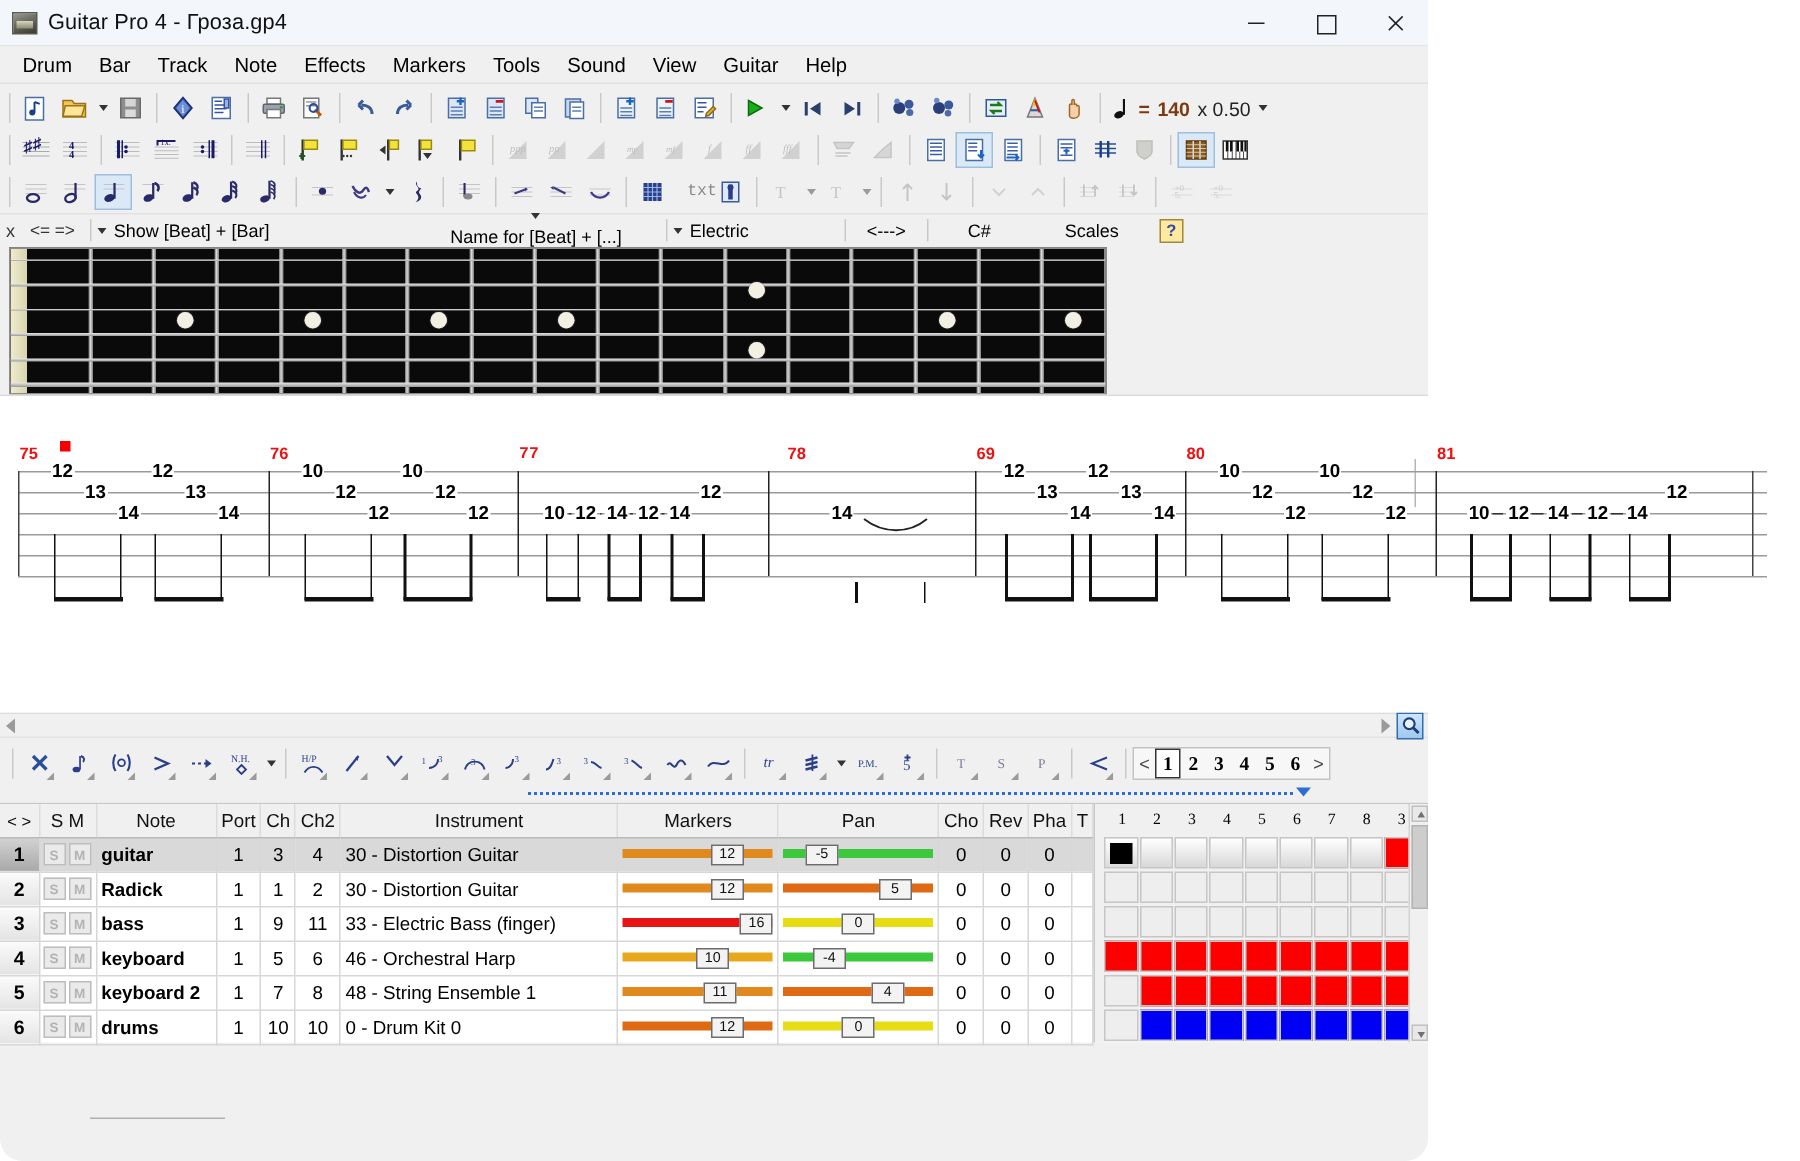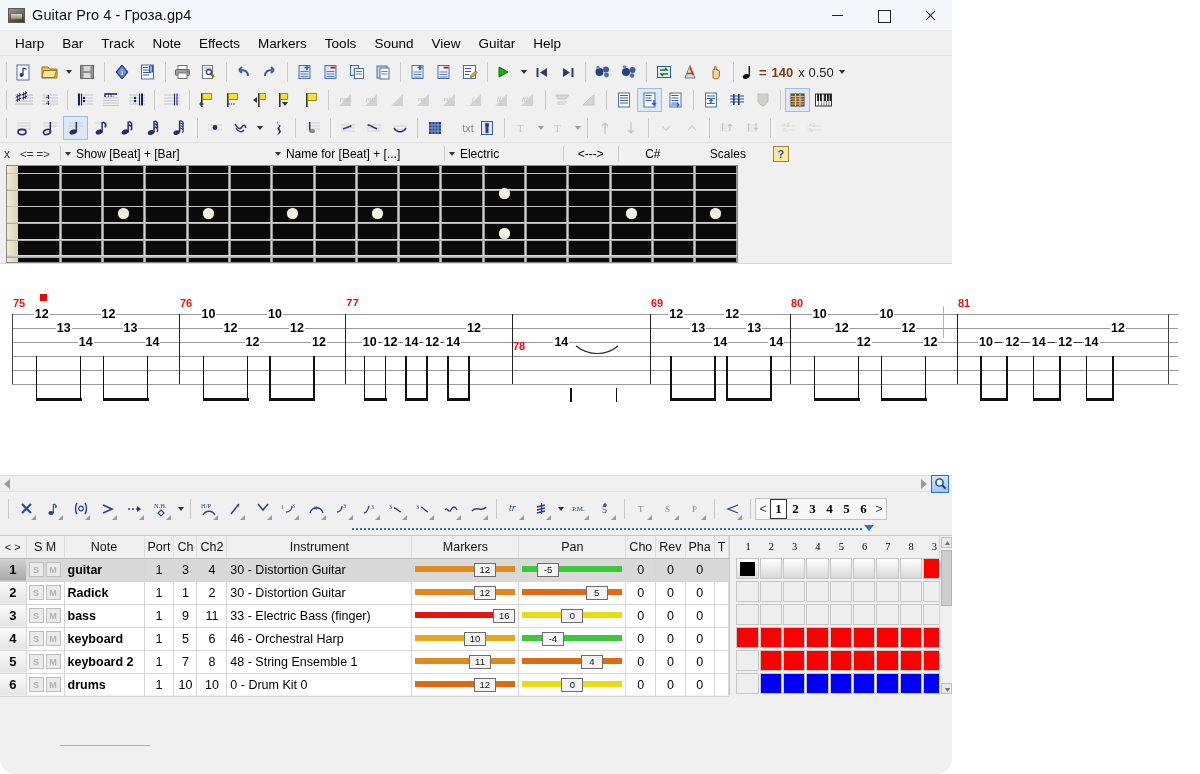--- a/index.html
+++ b/index.html
@@ -193,21 +193,21 @@
       <div class="win-btn">
           <span class="gl max"></span>
         </div>
       <div class="win-btn close">
           <span class="gl cls"></span>
         </div>
     </div>
   </div>
 
   <div class="menubar">
-    <div class="menu-item">Harp</div>
+    <div class="menu-item">Drum</div>
     <div class="menu-item">Bar</div>
     <div class="menu-item">Track</div>
     <div class="menu-item">Note</div>
     <div class="menu-item">Effects</div>
     <div class="menu-item">Markers</div>
     <div class="menu-item">Tools</div>
     <div class="menu-item">Sound</div>
     <div class="menu-item">View</div>
     <div class="menu-item">Guitar</div>
     <div class="menu-item">Help</div>
@@ -790,21 +790,21 @@
       <div class="tsep"></div>
       <div class="tbtn">
         <svg width="16" height="16" viewBox="0 0 16 16">
             <rect x="2" y="2" width="12" height="12" fill="#2a3f8a"></rect>
             <g stroke="#9ab4e8" stroke-width=".8">
               <path d="M2 5h12M2 8h12M2 11h12M5 2v12M8 2v12M11 2v12"></path>
             </g>
           </svg>
       </div>
       <div class="tbtn">
-        <span style="font-size:11px;color:#8a8a8a;font-family:Liberation Sans, sans-serif;padding-left:15px;">txt</span>
+        <span style="font-size:11px;color:#8a8a8a;font-family:Liberation Mono, monospace;padding-left:15px;">txt</span>
       </div>
       <div class="tbtn">
         <svg width="16" height="16" viewBox="0 0 16 16">
             <rect x="2.5" y="1.5" width="11" height="13" fill="#dfe8f6" stroke="#3a5a9a"></rect>
             <rect x="6.5" y="3" width="3" height="10" fill="#2a3f8a"></rect>
             <circle cx="8" cy="5" r="2" fill="#2a3f8a"></circle>
           </svg>
       </div>
       <div class="tsep"></div>
       <div class="tbtn dis">
@@ -886,21 +886,21 @@
     <div class="fb-x">x</div>
     <div class="fb-arrows">
       <span>&lt;=</span>
       <span>=&gt;</span>
     </div>
     <div class="fb-sep"></div>
     <div class="fb-combo" style="width:210px;">
       <span class="caret"></span>
       <span class="fb-lbl">Show [Beat] + [Bar]</span>
     </div>
-    <div class="fb-combo" style="width:165px;">
+    <div class="fb-combo" style="width:165px;flex-direction:column;">
       <span class="caret"></span>
       <span class="fb-lbl">Name for [Beat] + [...]</span>
     </div>
     <div class="fb-sep"></div>
     <div class="fb-combo" style="width:110px;">
       <span class="caret"></span>
       <span class="fb-lbl">Electric</span>
     </div>
     <div class="fb-sep"></div>
     <div style="width:46px;text-align:center;">&lt;---&gt;</div>
@@ -949,21 +949,21 @@
     <div class="rightcur" style="right:8px; top:42px; height:32px;"></div>
   <div class="tabline" style="left: 12px; width: 1166px; top: 50px;"></div>
       <div class="tabline" style="left: 12px; width: 1166px; top: 64px;"></div>
       <div class="tabline" style="left: 12px; width: 1166px; top: 78px;"></div>
       <div class="tabline" style="left: 12px; width: 1166px; top: 92px;"></div>
       <div class="tabline" style="left: 12px; width: 1166px; top: 106px;"></div>
       <div class="tabline" style="left: 12px; width: 1166px; top: 120px;"></div>
       <div class="measnum" style="left: 13px; top: 33px;">75</div>
       <div class="measnum" style="left: 180px; top: 33px;">76</div>
       <div class="measnum" style="left: 346px; top: 33px; font-family: Liberation Mono, monospace;">77</div>
-      <div class="measnum" style="left: 513px; top: 33px; margin-top: 43px;">78</div>
+      <div class="measnum" style="left: 525px; top: 33px;">78</div>
       <div class="measnum" style="left: 651px; top: 33px;">69</div>
       <div class="measnum" style="left: 791px; top: 33px;">80</div>
       <div class="measnum" style="left: 958px; top: 33px;">81</div>
       <div class="barline" style="left: 179px; top: 50px; height: 70px;"></div>
       <div class="barline" style="left: 345px; top: 50px; height: 70px;"></div>
       <div class="barline" style="left: 512px; top: 50px; height: 70px;"></div>
       <div class="barline" style="left: 650px; top: 50px; height: 70px;"></div>
       <div class="barline" style="left: 790px; top: 50px; height: 70px;"></div>
       <div class="barline" style="left: 957px; top: 50px; height: 70px;"></div>
       <div class="barline" style="left: 12px; top: 50px; height: 70px; background: rgb(68, 68, 68);"></div>

